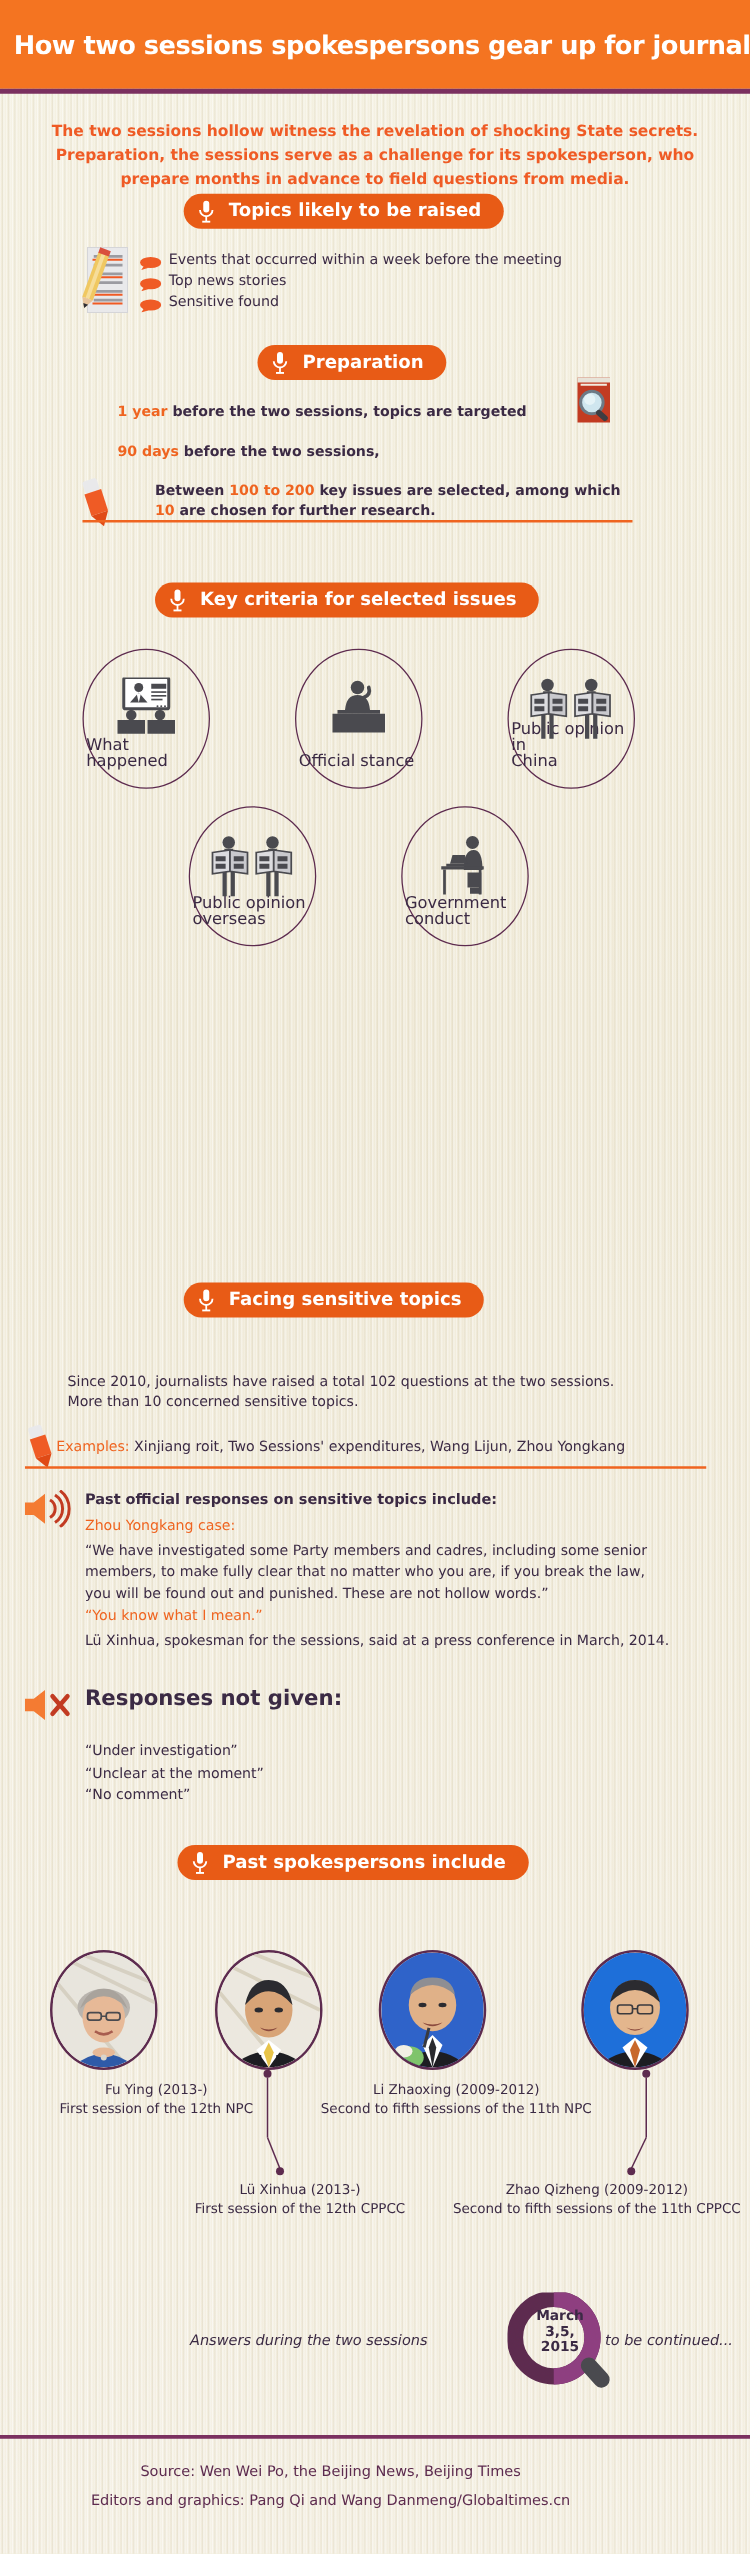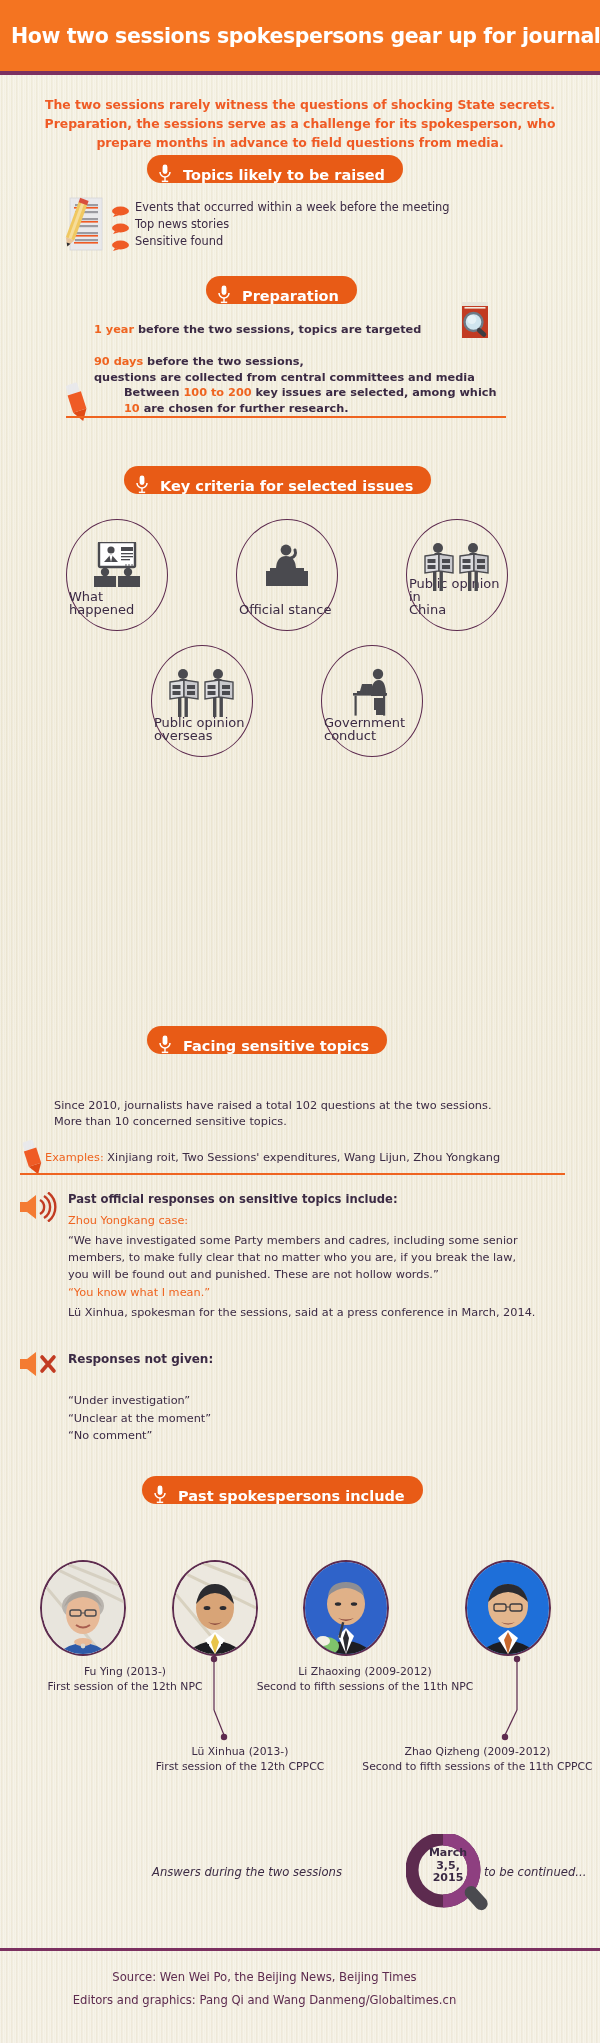--- a/index.html
+++ b/index.html
@@ -65,21 +65,21 @@
     font-family: "DejaVu Sans", sans-serif;
   }
 
   
   .pill {
     position: absolute;
     height: 28px;
     background: #e85b16;
     border-radius: 14px;
     display: flex;
-    align-items: flex-end;
+    align-items: center;
     padding: 0 18px 0 11px;
     color: #fff;
     font-weight: bold;
     font-size: 14.5px;
     white-space: nowrap;
     font-family: "DejaVu Sans", sans-serif;
   }
   .pill .mic { margin-right: 11px; display:flex; align-items:center; }
   .mic svg { display: block; }
 
@@ -221,21 +221,21 @@
 <body>
 
 <div class="page">
 
   <div class="header">
     <h1>How two sessions spokespersons gear up for journalist questions</h1>
   </div>
   <div class="header-rule"></div>
 
   <div class="intro">
-    <div>The two sessions rarely witness the questions of shocking State secrets.</div>
+    <div>The two sessions hollow witness the revelation of shocking State secrets.</div>
     <div>Preparation, the sessions serve as a challenge for its spokesperson, who</div>
     <div>prepare months in advance to field questions from media.</div>
   </div>
 
   <div class="pill" style="left:147px; top:155px;">
     <span class="mic">
       <svg width="14" height="19" viewBox="0 0 14 19">
         <rect x="4.6" y="0.5" width="4.8" height="9.5" rx="2.4" fill="#fff"></rect>
         <path d="M2 8 a5 5 0 0 0 10 0" fill="none" stroke="#fff" stroke-width="1.5"></path>
         <rect x="6.3" y="13" width="1.4" height="4" fill="#fff"></rect>
@@ -320,21 +320,20 @@
       <rect x="4" y="2" width="26" height="4" fill="#e8e3d8"></rect>
       <rect x="6.5" y="7" width="21" height="1.6" fill="#f2ece0"></rect>
       <circle cx="15.5" cy="22" r="9" fill="#cfe6ef" stroke="#6c7a86" stroke-width="2.4"></circle>
       <circle cx="13.8" cy="19.5" r="4.5" fill="#e9f4f8" opacity="0.85"></circle>
       <rect x="21" y="27" width="11" height="4.6" rx="2.3" fill="#3d3d42" transform="rotate(42 21 27)"></rect>
     </svg>
   </div>
 
   <div class="prep-line" style="left:94px; top:354px; font-weight:bold;">
     <span><span class="orange-b">90 days</span><span class="dark"> before the two sessions,</span></span>
-    <div class="dark">questions are collected from central committees and media</div>
   </div>
 
   <div class="marker-icon" style="left:62px; top:382px;">
     <svg width="30" height="42" viewBox="0 0 30 42">
       <g transform="rotate(-18 15 20)">
         <rect x="9" y="1" width="12" height="10" rx="2" fill="#e9e9eb"></rect>
         <rect x="8" y="11" width="14" height="18" fill="#ef5b25"></rect>
         <path d="M8 29 L15 40 L22 29 Z" fill="#e04a16"></path>
       </g>
     </svg>
@@ -543,21 +542,21 @@
   </div>
   <div class="txt orange" style="left:68px; top:1285px;">“You know what I mean.”</div>
   <div class="txt" style="left:68px; top:1305px;">Lü Xinhua, spokesman for the sessions, said at a press conference in March, 2014.</div>
 
   <div class="speaker" style="left:16px; top:1350px;">
     <svg width="44" height="28" viewBox="0 0 44 28">
       <path d="M4 9 L11 9 L20 2 L20 26 L11 19 L4 19 Z" fill="#f47b32"></path>
       <path d="M26 7 L38 21 M38 7 L26 21" stroke="#c23b22" stroke-width="3.6" stroke-linecap="round"></path>
     </svg>
   </div>
-  <div class="txt bold" style="left:68px; top:1352px; font-size:12px;">Responses not given:</div>
+  <div class="txt bold" style="left:68px; top:1352px; font-size:17px;">Responses not given:</div>
   <div class="txt" style="left:68px; top:1376px; line-height:17.5px;margin-top:16px;">
     <div>“Under investigation”</div>
     <div>“Unclear at the moment”</div>
     <div>“No comment”</div>
   </div>
 
   <div class="pill" style="left:142px; top:1476px;">
     <span class="mic">
       <svg width="14" height="19" viewBox="0 0 14 19">
         <rect x="4.6" y="0.5" width="4.8" height="9.5" rx="2.4" fill="#fff"></rect>

